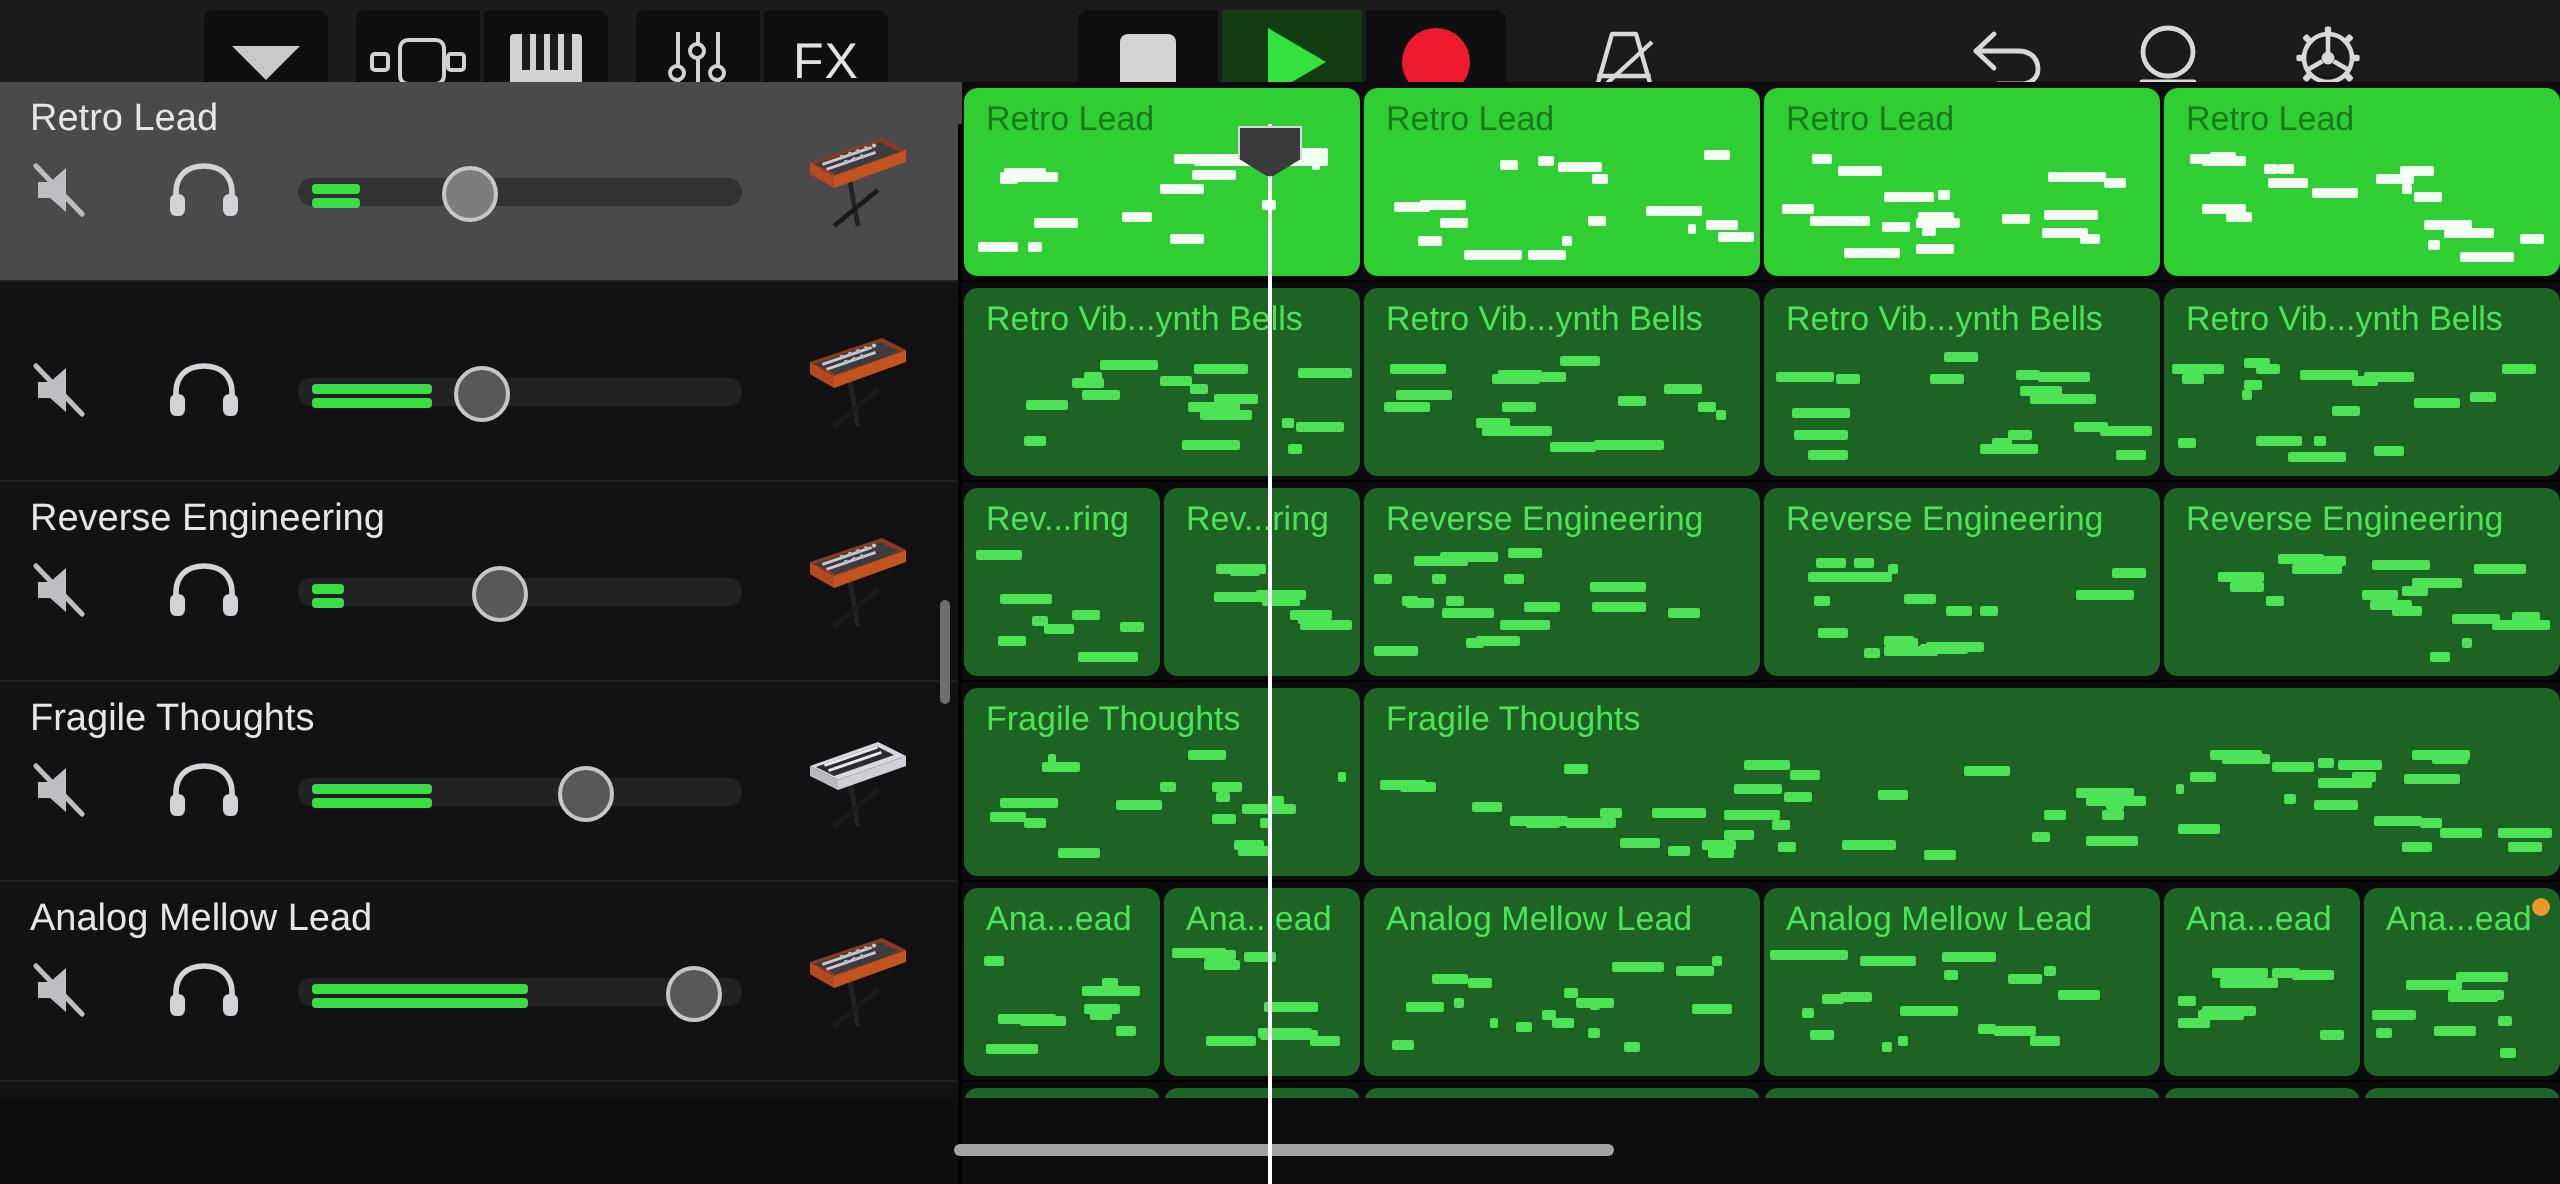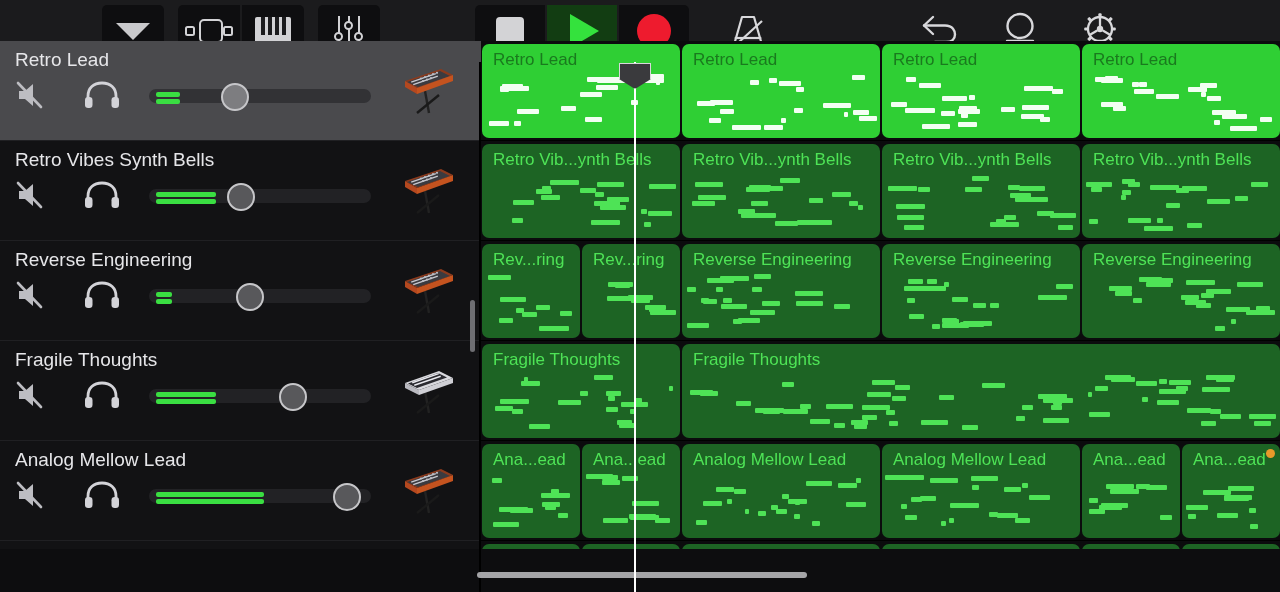--- a/index.html
+++ b/index.html
@@ -221,20 +221,23 @@
       <div class="seg" style="margin-left:14px;">
         <div class="tb-btn" style="width:62px;">
           <span class="ico-sliders">
             <span class="sv" style="left:4px"></span>
             <span class="sv" style="left:14px"></span>
             <span class="sv" style="left:24px"></span>
             <span class="sk" style="left:0px;top:16px"></span>
             <span class="sk" style="left:10px;top:5px"></span>
             <span class="sk" style="left:20px;top:16px"></span>
           </span>
+        </div>
+        <div class="tb-btn" style="width:62px;">
+          <span class="ico-fx">FX</span>
         </div>
       </div>
     </div>
 
     <div id="transport" style="margin-left:95px;">
       <div class="tp-btn stop">
         <span class="sq-stop"></span>
       </div>
       <div class="tp-btn play">
         <span class="tri-play"></span>
@@ -370,21 +373,20 @@
           <circle cx="42" cy="11.8" r="1.1"></circle>
                 <circle cx="28" cy="20" r="1.1"></circle>
           <circle cx="32" cy="18.6" r="1.1"></circle>
                 <circle cx="36" cy="17.2" r="1.1"></circle>
         </g>
       </g>
           </svg>
         </div>
       </div>
       <div class="trk-head">
-        <div class="trk-name">Retro Vibes Synth Bells</div>
         <div class="trk-ctl">
           <div class="ico-mute">
             <svg width="36" height="30" viewBox="0 0 36 30">
       <path d="M4 11 L10 11 L18 4 L18 26 L10 19 L4 19 Z" fill="#bdbdc2"></path>
       <line x1="3" y1="3" x2="26" y2="27" stroke="#bdbdc2" stroke-width="2.6" stroke-linecap="round"></line>
     </svg>
           </div>
           <div class="ico-solo">
             <svg width="38" height="30" viewBox="0 0 38 30">
       <path d="M5 22 L5 16 C5 8 10.5 3 19 3 C27.5 3 33 8 33 16 L33 22" fill="none" stroke="#d3d3d8" stroke-width="2.8" stroke-linecap="round"></path>

